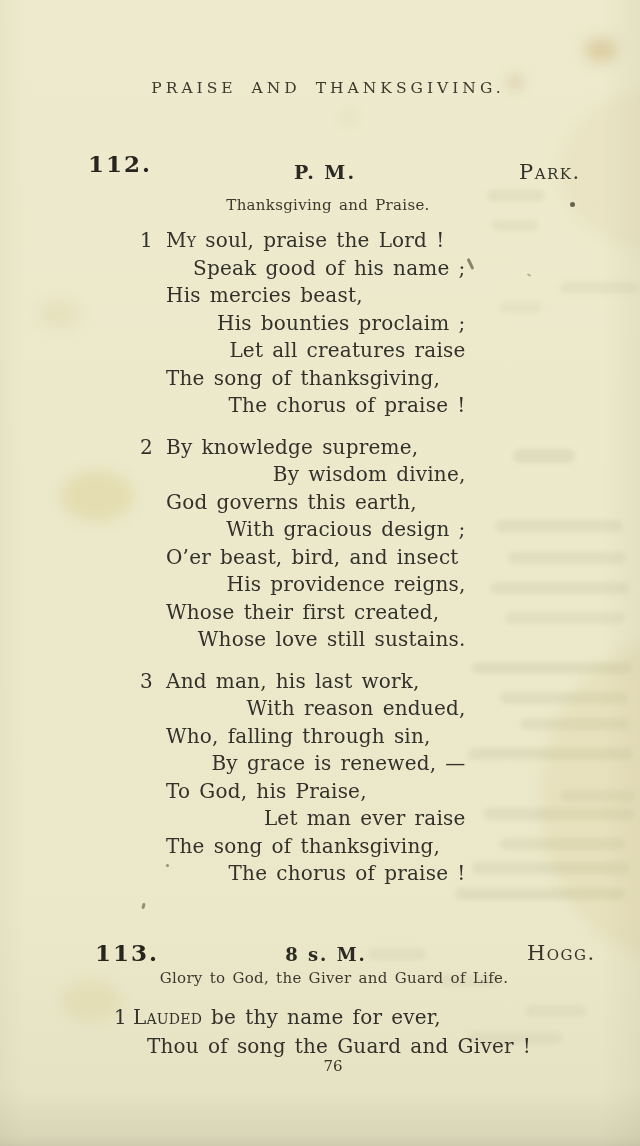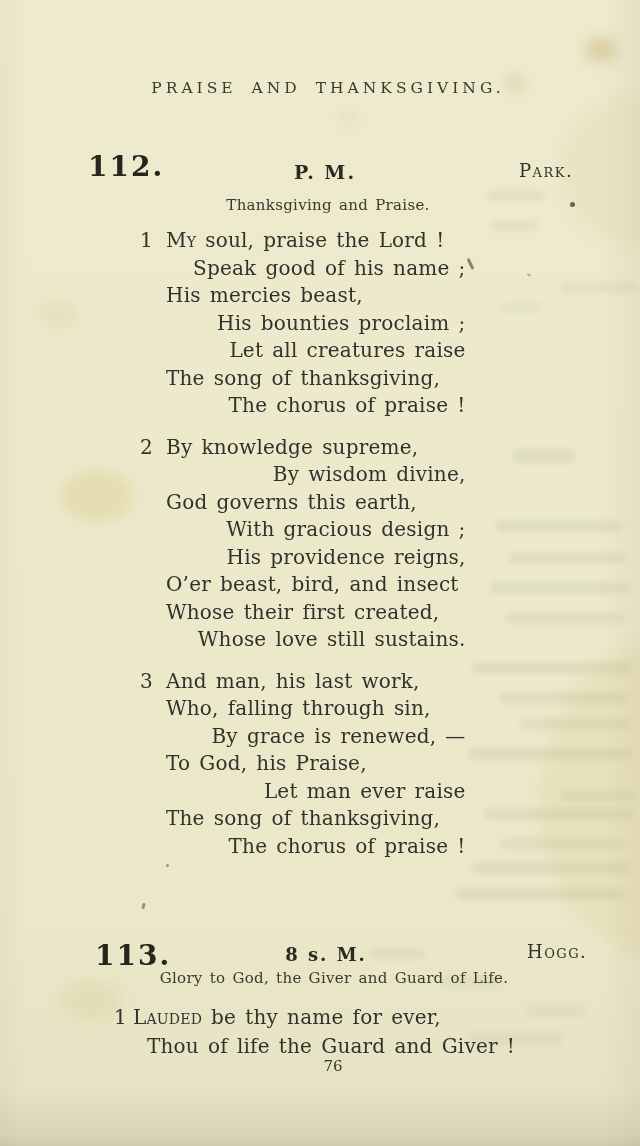--- a/index.html
+++ b/index.html
@@ -27,37 +27,37 @@
   .running-header {
     top: 79px; left: 0; width: 656px;
     text-align: center;
     font-size: 15.5px;
     letter-spacing: 4px;
     color: #3a392c;
     word-spacing: 6px;
   }
   .hymn-number {
     font-weight: bold;
-    font-size: 28px;
+    font-size: 23px;
     letter-spacing: 2px;
     color: #26251e;
   }
   .h112-number { top: 150px; left: 88px; }
   .h113-number { top: 939px; left: 95px; }
   .hymn-meter {
     font-weight: bold;
     letter-spacing: 2px;
     color: #2c2b23;
     text-align: center;
   }
   .h112-meter { top: 161px; left: 0; width: 650px; font-size: 19px; }
   .h113-meter { top: 944px; left: 0; width: 652px; font-size: 18px; }
   .hymn-author {
     font-variant: small-caps;
-    font-size: 18px;
+    font-size: 21px;
     letter-spacing: 1.5px;
     color: #35342a;
   }
   .h112-author { top: 160px; left: 519px; }
   .h113-author { top: 941px; left: 527px; }
   .hymn-subtitle {
     text-align: center;
     font-size: 15px;
     color: #3a392d;
     letter-spacing: 0.3px;
@@ -115,47 +115,48 @@
       <div class="vline indent"><span>Let all creatures raise</span></div>
       <div class="vline"><span>The song of thanksgiving,</span></div>
       <div class="vline indent"><span>The chorus of praise !</span></div>
     </div>
 
     <div class="verse">
       <div class="vline"><span class="vnum">2</span><span>By knowledge supreme,</span></div>
       <div class="vline indent"><span>By wisdom divine,</span></div>
       <div class="vline"><span>God governs this earth,</span></div>
       <div class="vline indent"><span>With gracious design ;</span></div>
+      <div class="vline"><span>O’er beast, bird, and insect</span></div>
       <div class="vline indent"><span>His providence reigns,</span></div>
-      <div class="vline"><span>O’er beast, bird, and insect</span></div>
       <div class="vline"><span>Whose their first created,</span></div>
       <div class="vline indent"><span>Whose love still sustains.</span></div>
     </div>
 
     <div class="verse">
       <div class="vline"><span class="vnum">3</span><span>And man, his last work,</span></div>
+      <div class="vline indent"><span>With reason endued,</span></div>
       <div class="vline"><span>Who, falling through sin,</span></div>
       <div class="vline indent"><span>By grace is renewed, —</span></div>
       <div class="vline"><span>To God, his Praise,</span></div>
       <div class="vline indent"><span>Let man ever raise</span></div>
       <div class="vline"><span>The song of thanksgiving,</span></div>
       <div class="vline indent"><span>The chorus of praise !</span></div>
     </div>
 
   </div>
 
   <div class="txt hymn-number h113-number">113.</div>
   <div class="txt hymn-meter h113-meter">8 s. M.</div>
   <div class="txt hymn-author h113-author">Hogg.</div>
   <div class="txt hymn-subtitle h113-subtitle">Glory to God, the Giver and Guard of Life.</div>
 
   <div class="txt verse-113">
     <div class="verse">
       <div class="vline"><span class="vnum">1</span><span class="lead">Lauded</span><span> be thy name for ever,</span></div>
-      <div class="vline indent113"><span>Thou of life the Guard and Giver !</span></div>
+      <div class="vline indent113"><span>Thou of song the Guard and Giver !</span></div>
     </div>
   </div>
 
   <div class="txt page-number">76</div>
 
 <div class="ghost" style="left: 487px; top: 190px; width: 58px; height: 11px; opacity: 0.28;"></div>
     <div class="ghost" style="left: 492px; top: 220px; width: 46px; height: 11px; opacity: 0.24;"></div>
     <div class="ghost" style="left: 560px; top: 282px; width: 78px; height: 11px; opacity: 0.26;"></div>
     <div class="ghost" style="left: 500px; top: 302px; width: 42px; height: 11px; opacity: 0.2;"></div>
     <div class="ghost" style="left: 513px; top: 449px; width: 62px; height: 14px; opacity: 0.36;"></div>

